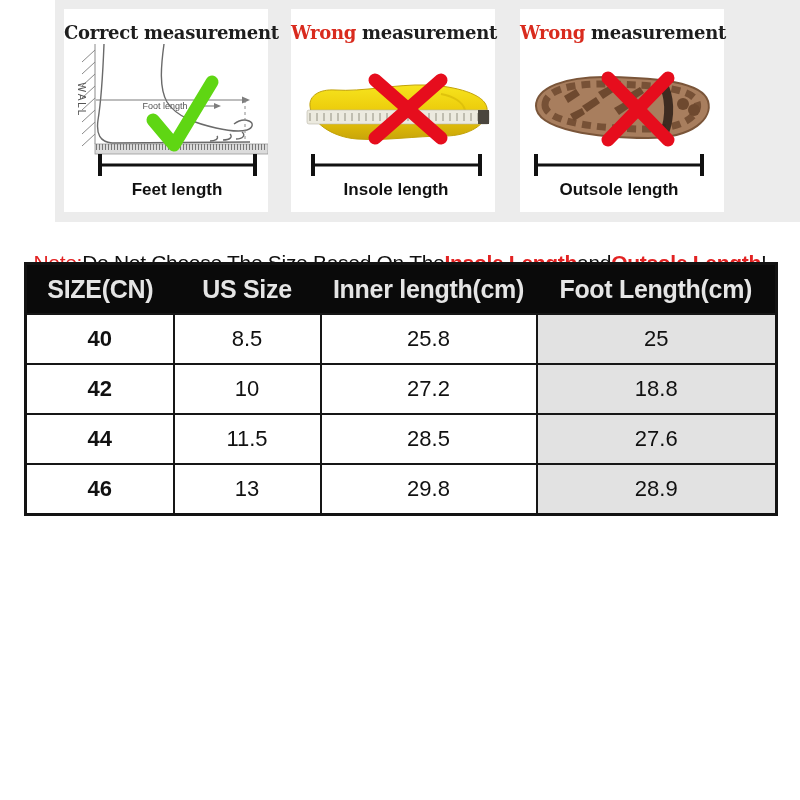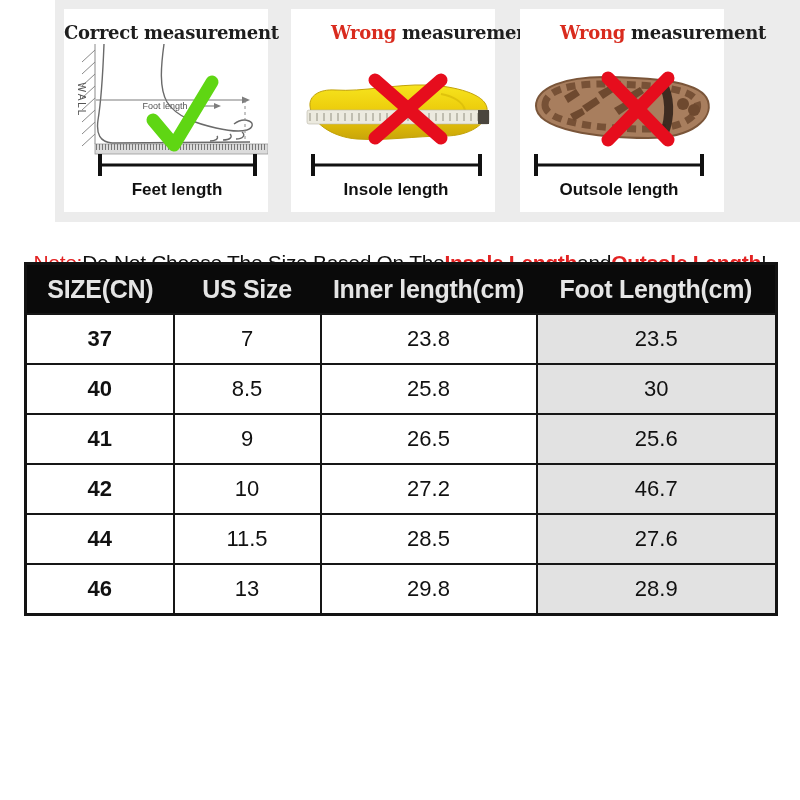--- a/index.html
+++ b/index.html
@@ -9,21 +9,21 @@
   }
   html,body{margin:0;padding:0;background:#fff;}
   .stage{position:relative;width:800px;height:800px;background:#fff;overflow:hidden;
          font-family:"Liberation Sans",sans-serif;}
   .top-band{position:absolute;left:55px;top:0;width:745px;height:222px;background:var(--band);}
   .panel{position:absolute;top:9px;width:204px;height:203px;background:#fff;}
   .p1{left:64px}.p2{left:291px}.p3{left:520px}
   .panel-title{margin:0;padding-top:13px;text-align:center;white-space:nowrap;
                font-family:"DejaVu Serif",serif;font-weight:600;font-size:18px;
                letter-spacing:-0.3px;color:#1e1e1e;}
-  .panel-title .red{color:var(--red);margin-left:40px;}
+  .panel-title .red{color:var(--red);}
   .panel svg{display:block;width:204px;height:158px;margin-top:1px;}
   .sketch{stroke:#6a6a6a;stroke-width:1.4;fill:none;}
   .sketch-thin{stroke:#8a8a8a;stroke-width:1;fill:none;}
   .measure{stroke:#7d7d7d;stroke-width:1.1;}
   .measure-fill{fill:#7d7d7d;stroke:none;}
   .small-label{font-size:9px;fill:#555;}
   .wall-label{font-size:10px;letter-spacing:2px;fill:#555;}
   .check{stroke:var(--check-green);stroke-width:13;fill:none;
          stroke-linecap:round;stroke-linejoin:round;}
   .x-mark{stroke:#e60d1d;stroke-width:13;stroke-linecap:round;fill:none;}
@@ -190,42 +190,30 @@
     <thead>
       <tr>
         <th>SIZE(CN)</th>
         <th>US Size</th>
         <th>Inner length(cm)</th>
         <th>Foot Length(cm)</th>
       </tr>
     </thead>
     <tbody>
         <tr>
-          <td class="col-0">37</td>
-          <td class="col-1">7</td>
-          <td class="col-2">23.8</td>
-          <td class="col-3">23.5</td>
-        </tr>
-        <tr>
           <td class="col-0">40</td>
           <td class="col-1">8.5</td>
           <td class="col-2">25.8</td>
-          <td class="col-3">30</td>
-        </tr>
-        <tr>
-          <td class="col-0">41</td>
-          <td class="col-1">9</td>
-          <td class="col-2">26.5</td>
-          <td class="col-3">25.6</td>
+          <td class="col-3">25</td>
         </tr>
         <tr>
           <td class="col-0">42</td>
           <td class="col-1">10</td>
           <td class="col-2">27.2</td>
-          <td class="col-3">46.7</td>
+          <td class="col-3">18.8</td>
         </tr>
         <tr>
           <td class="col-0">44</td>
           <td class="col-1">11.5</td>
           <td class="col-2">28.5</td>
           <td class="col-3">27.6</td>
         </tr>
         <tr>
           <td class="col-0">46</td>
           <td class="col-1">13</td>

